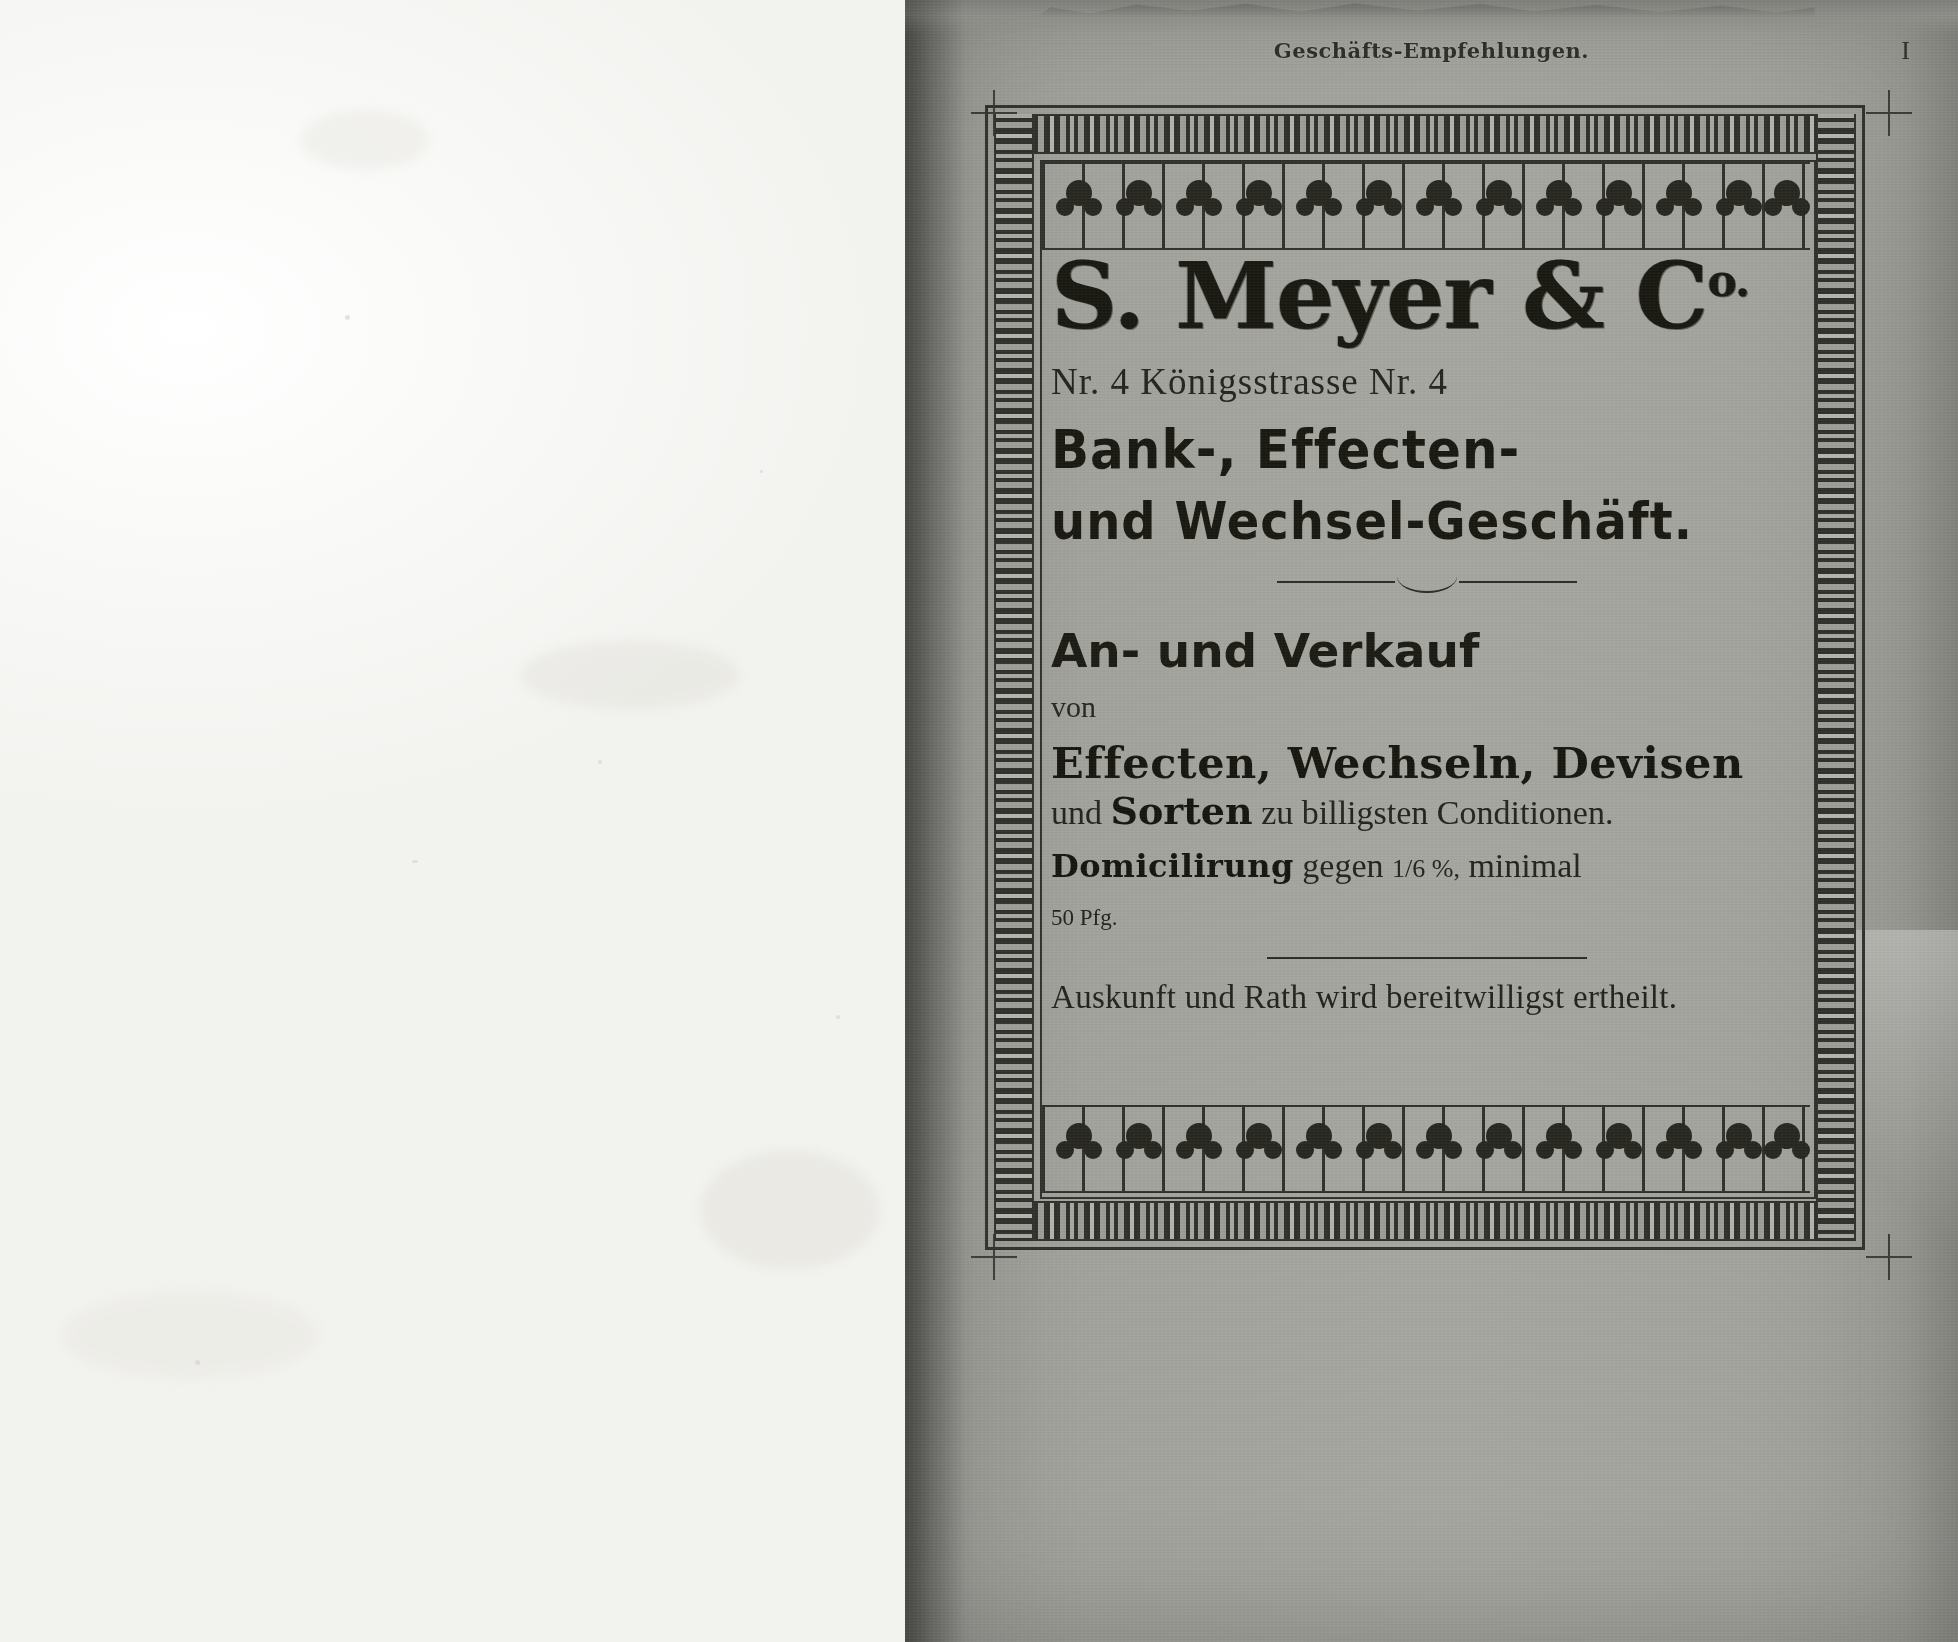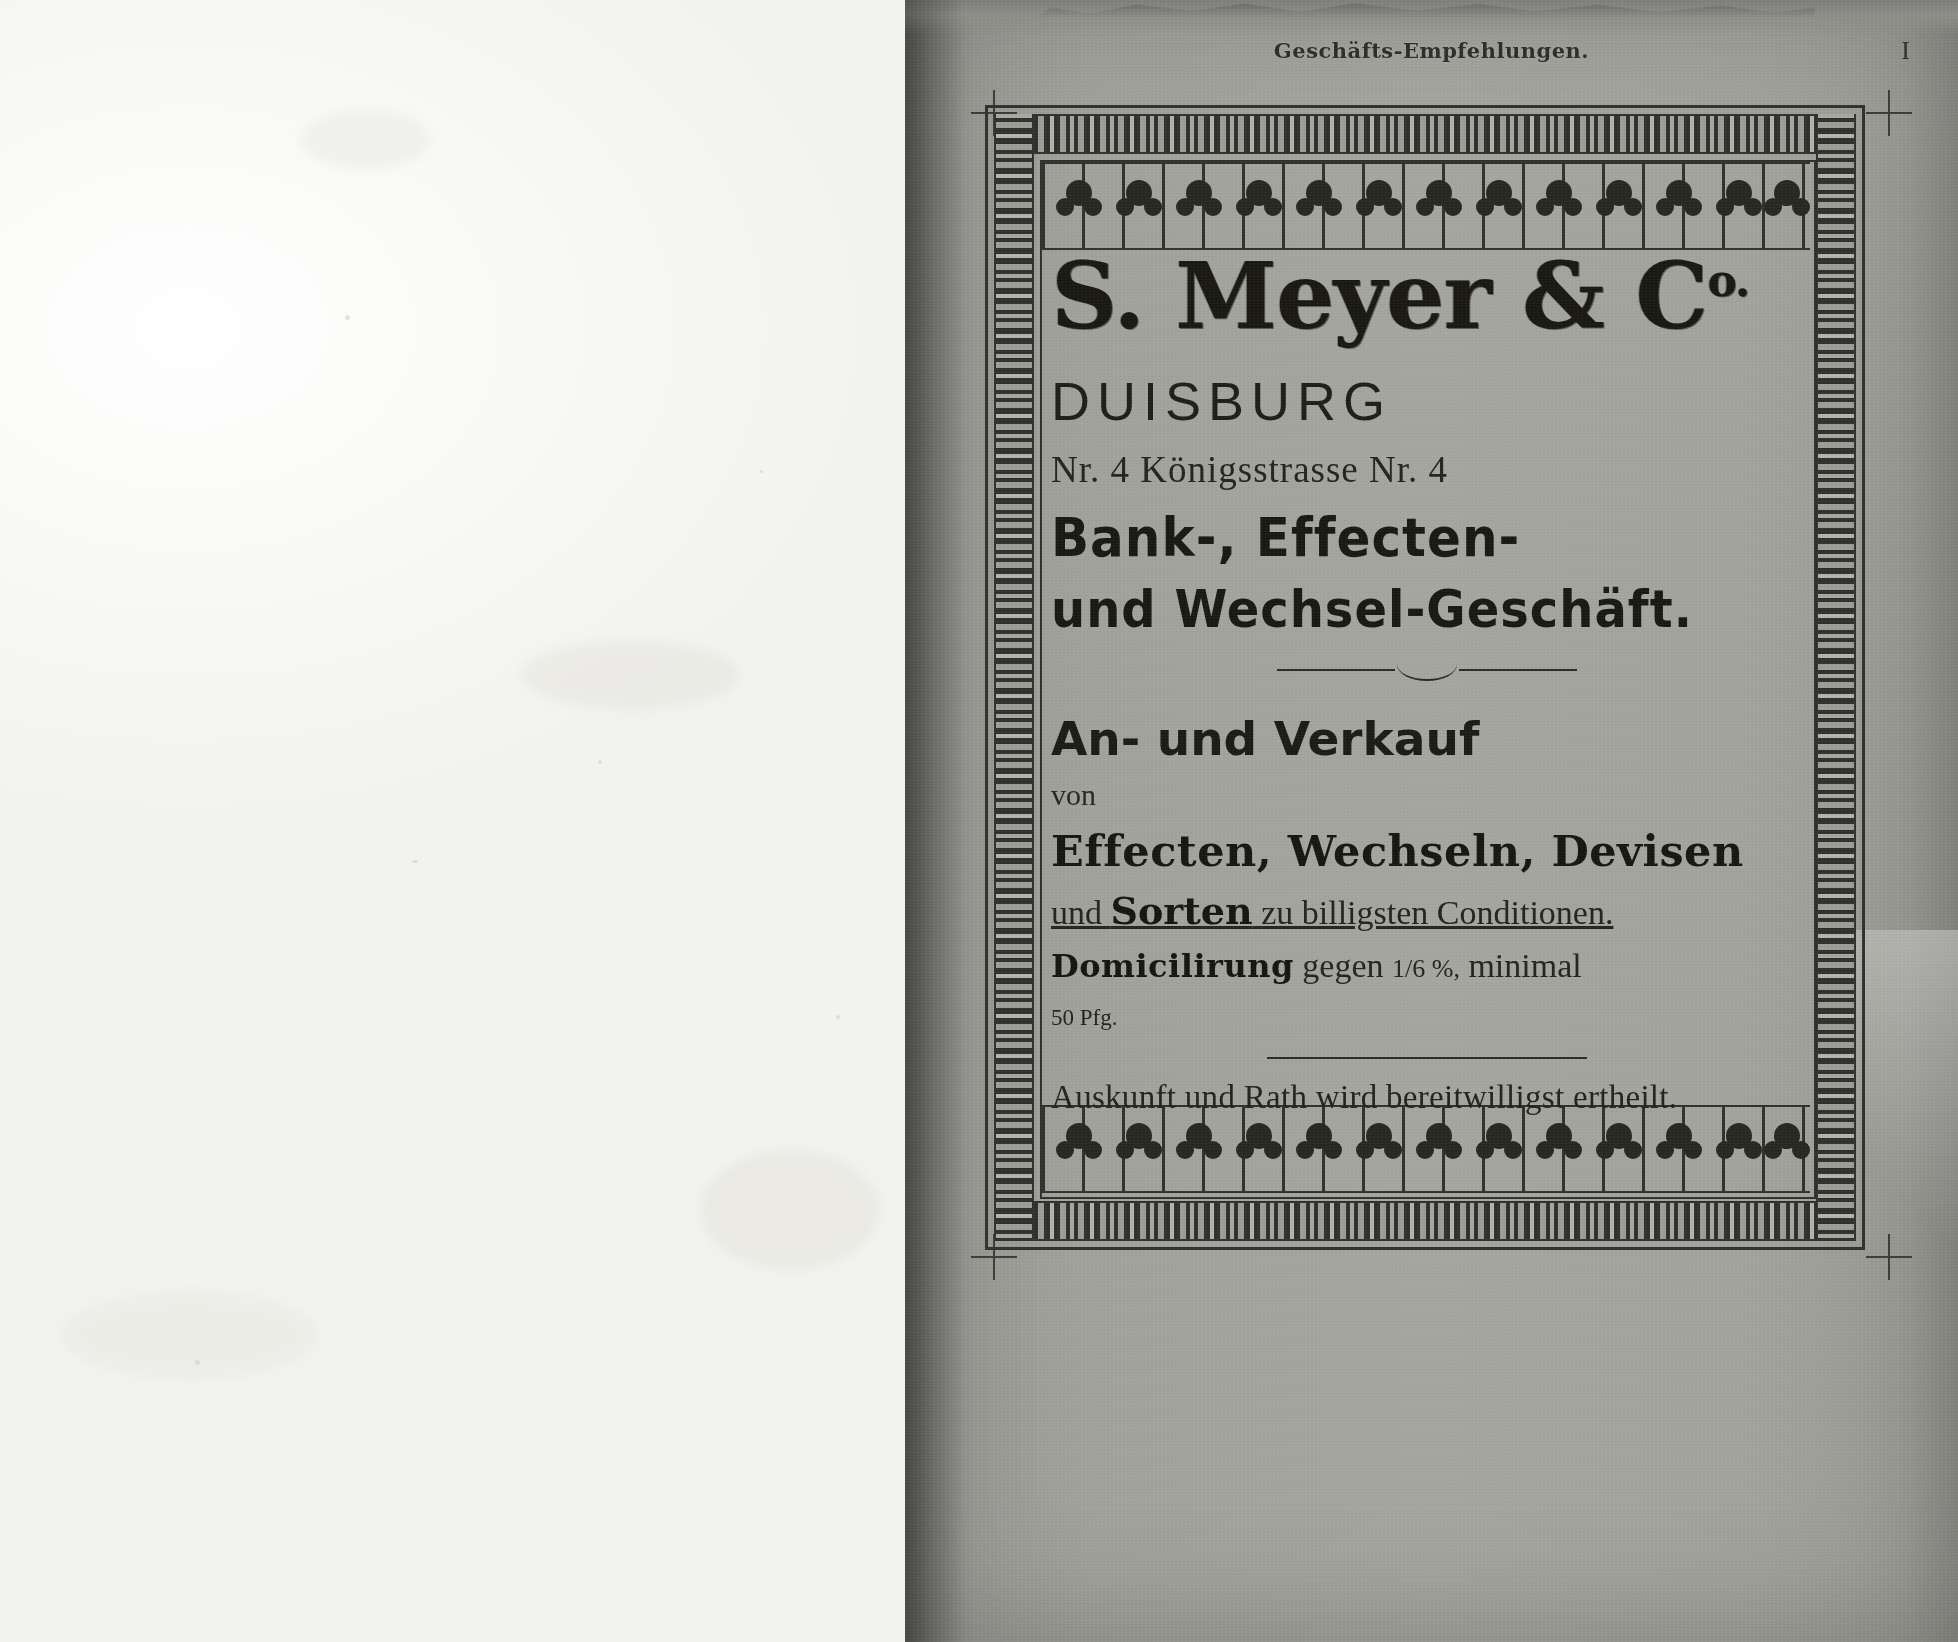--- a/index.html
+++ b/index.html
@@ -264,22 +264,20 @@
     font-weight: bold;
     font-size: 43px;
     letter-spacing: .5px;
     color: #15150e;
     margin-top: 14px;
   }
   .line-mixed {
     font-family: "Liberation Serif", serif;
     font-size: 34px;
     color: #23231c;
-    margin-top: 12px;
-    text-decoration: underline;
   }
   .line-mixed b {
     font-family: "DejaVu Serif", serif;
     font-size: 38px;
     color: #14140d;
   }
   .domic {
     font-family: "Liberation Serif", serif;
     font-size: 34px;
     color: #23231c;
@@ -386,21 +384,20 @@
         <div class="trefoil" style="left:732px;"></div>
       </div>
     </div>
 
     <div class="panel">
 
       <div class="headline">
         <span>S. Meyer &amp; C</span><span class="sup">o.</span>
       </div>
 
-      <div class="city">DUISBURG</div>
       <div class="street">Nr. 4  Königsstrasse  Nr. 4</div>
 
       <div class="trade1">Bank-, Effecten-</div>
       <div class="trade2">und Wechsel-Geschäft.</div>
 
       <div class="rule-orn">
         <div class="ln l"></div>
           <div class="sw"></div>
           <div class="ln r"></div>
       </div>

